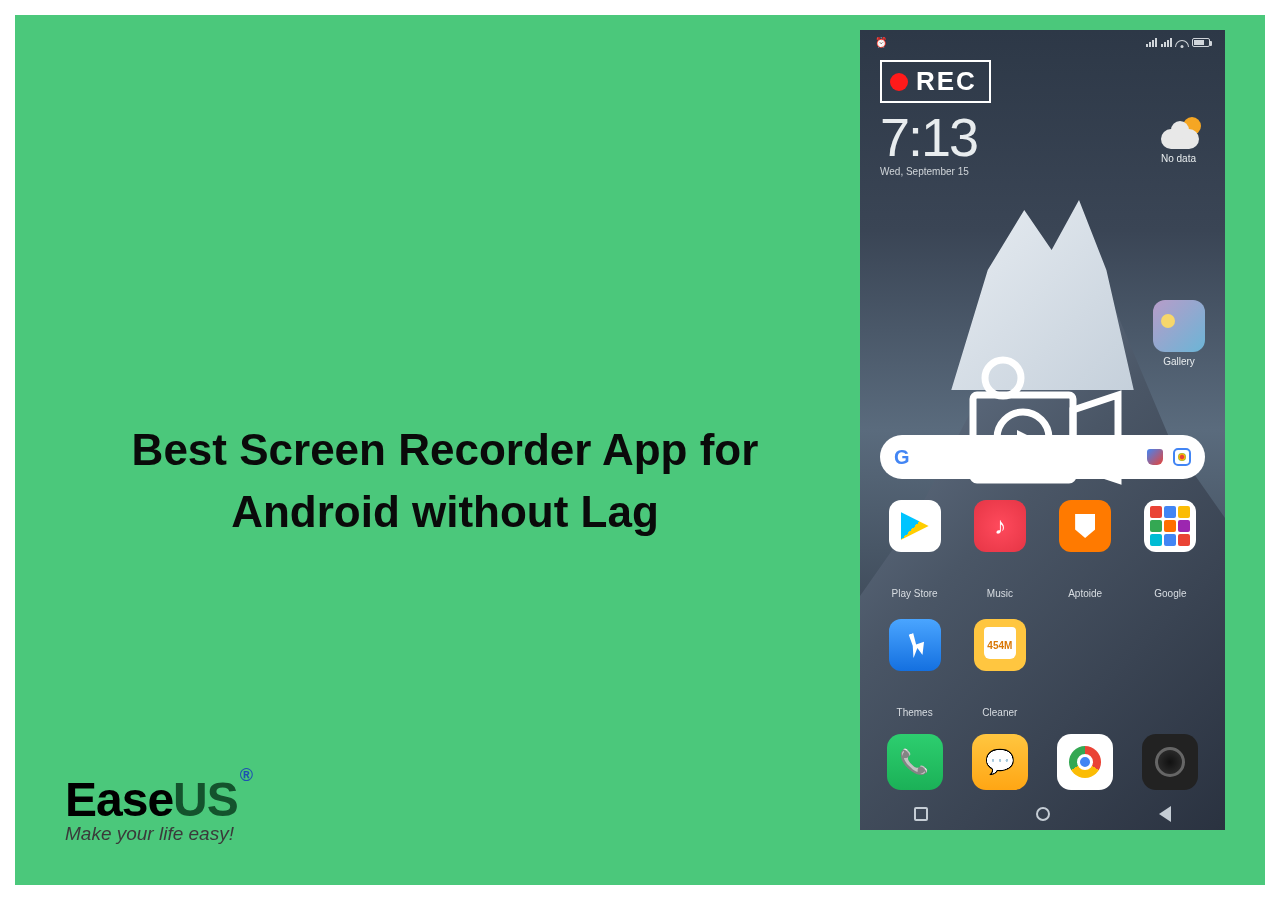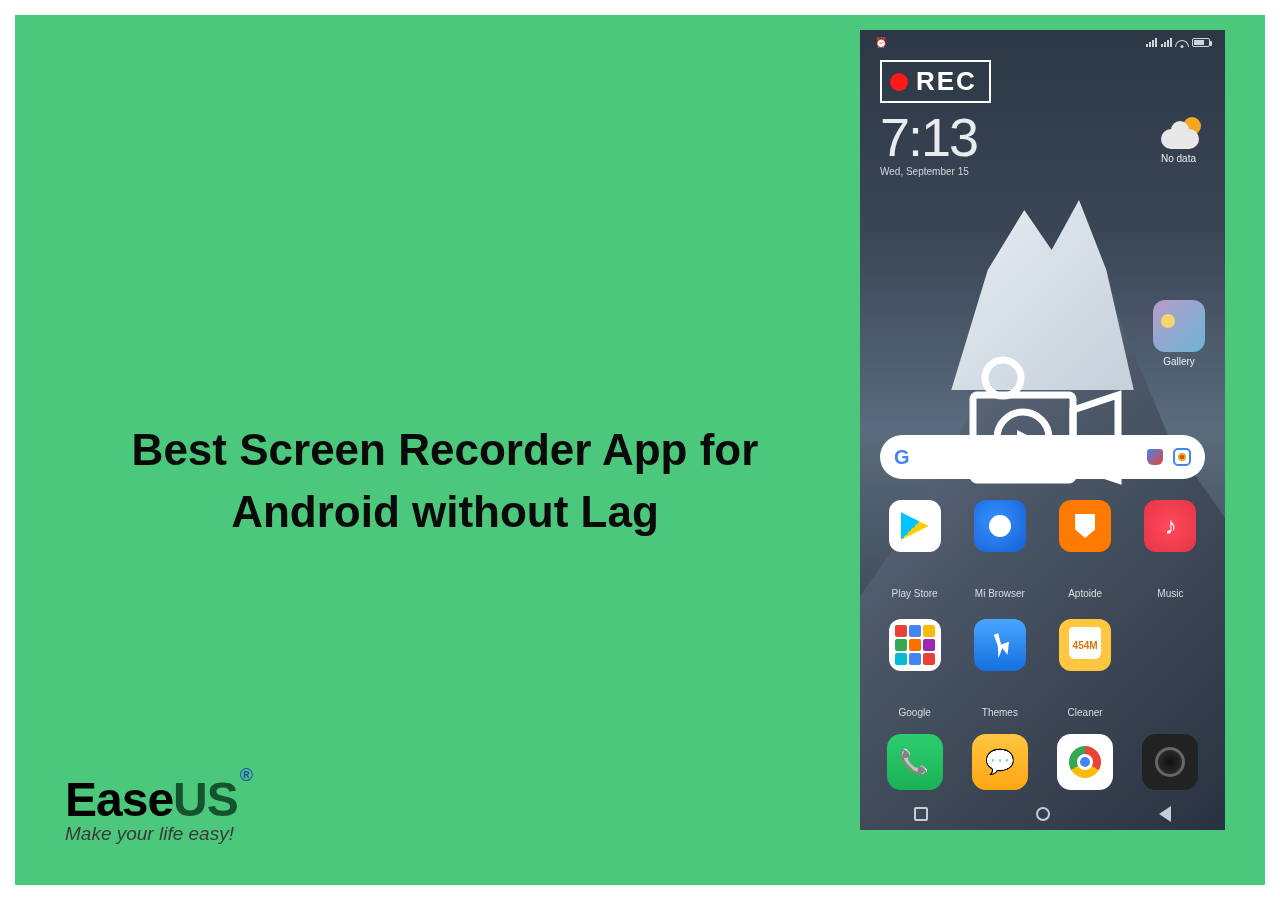--- a/index.html
+++ b/index.html
@@ -154,30 +154,26 @@
       <div class="mic"></div>
       <div class="lens"></div>
     </div>
 
     <div class="app-grid" id="app-grid">
         <div class="app">
           <div class="ico ps"></div>
           <div class="lbl">Play Store</div>
         </div>
         <div class="app">
-          <div class="ico mb"></div>
-          <div class="lbl">Mi Browser</div>
+          <div class="ico mu"></div>
+          <div class="lbl">Music</div>
         </div>
         <div class="app">
           <div class="ico ap"></div>
           <div class="lbl">Aptoide</div>
-        </div>
-        <div class="app">
-          <div class="ico mu"></div>
-          <div class="lbl">Music</div>
         </div>
         <div class="app">
           <div class="ico gf">
             <div class="gf1"></div>
             <div class="gf2"></div>
             <div class="gf3"></div>
             <div class="gf4"></div>
             <div class="gf5"></div>
             <div class="gf6"></div>
             <div class="gf7"></div>

